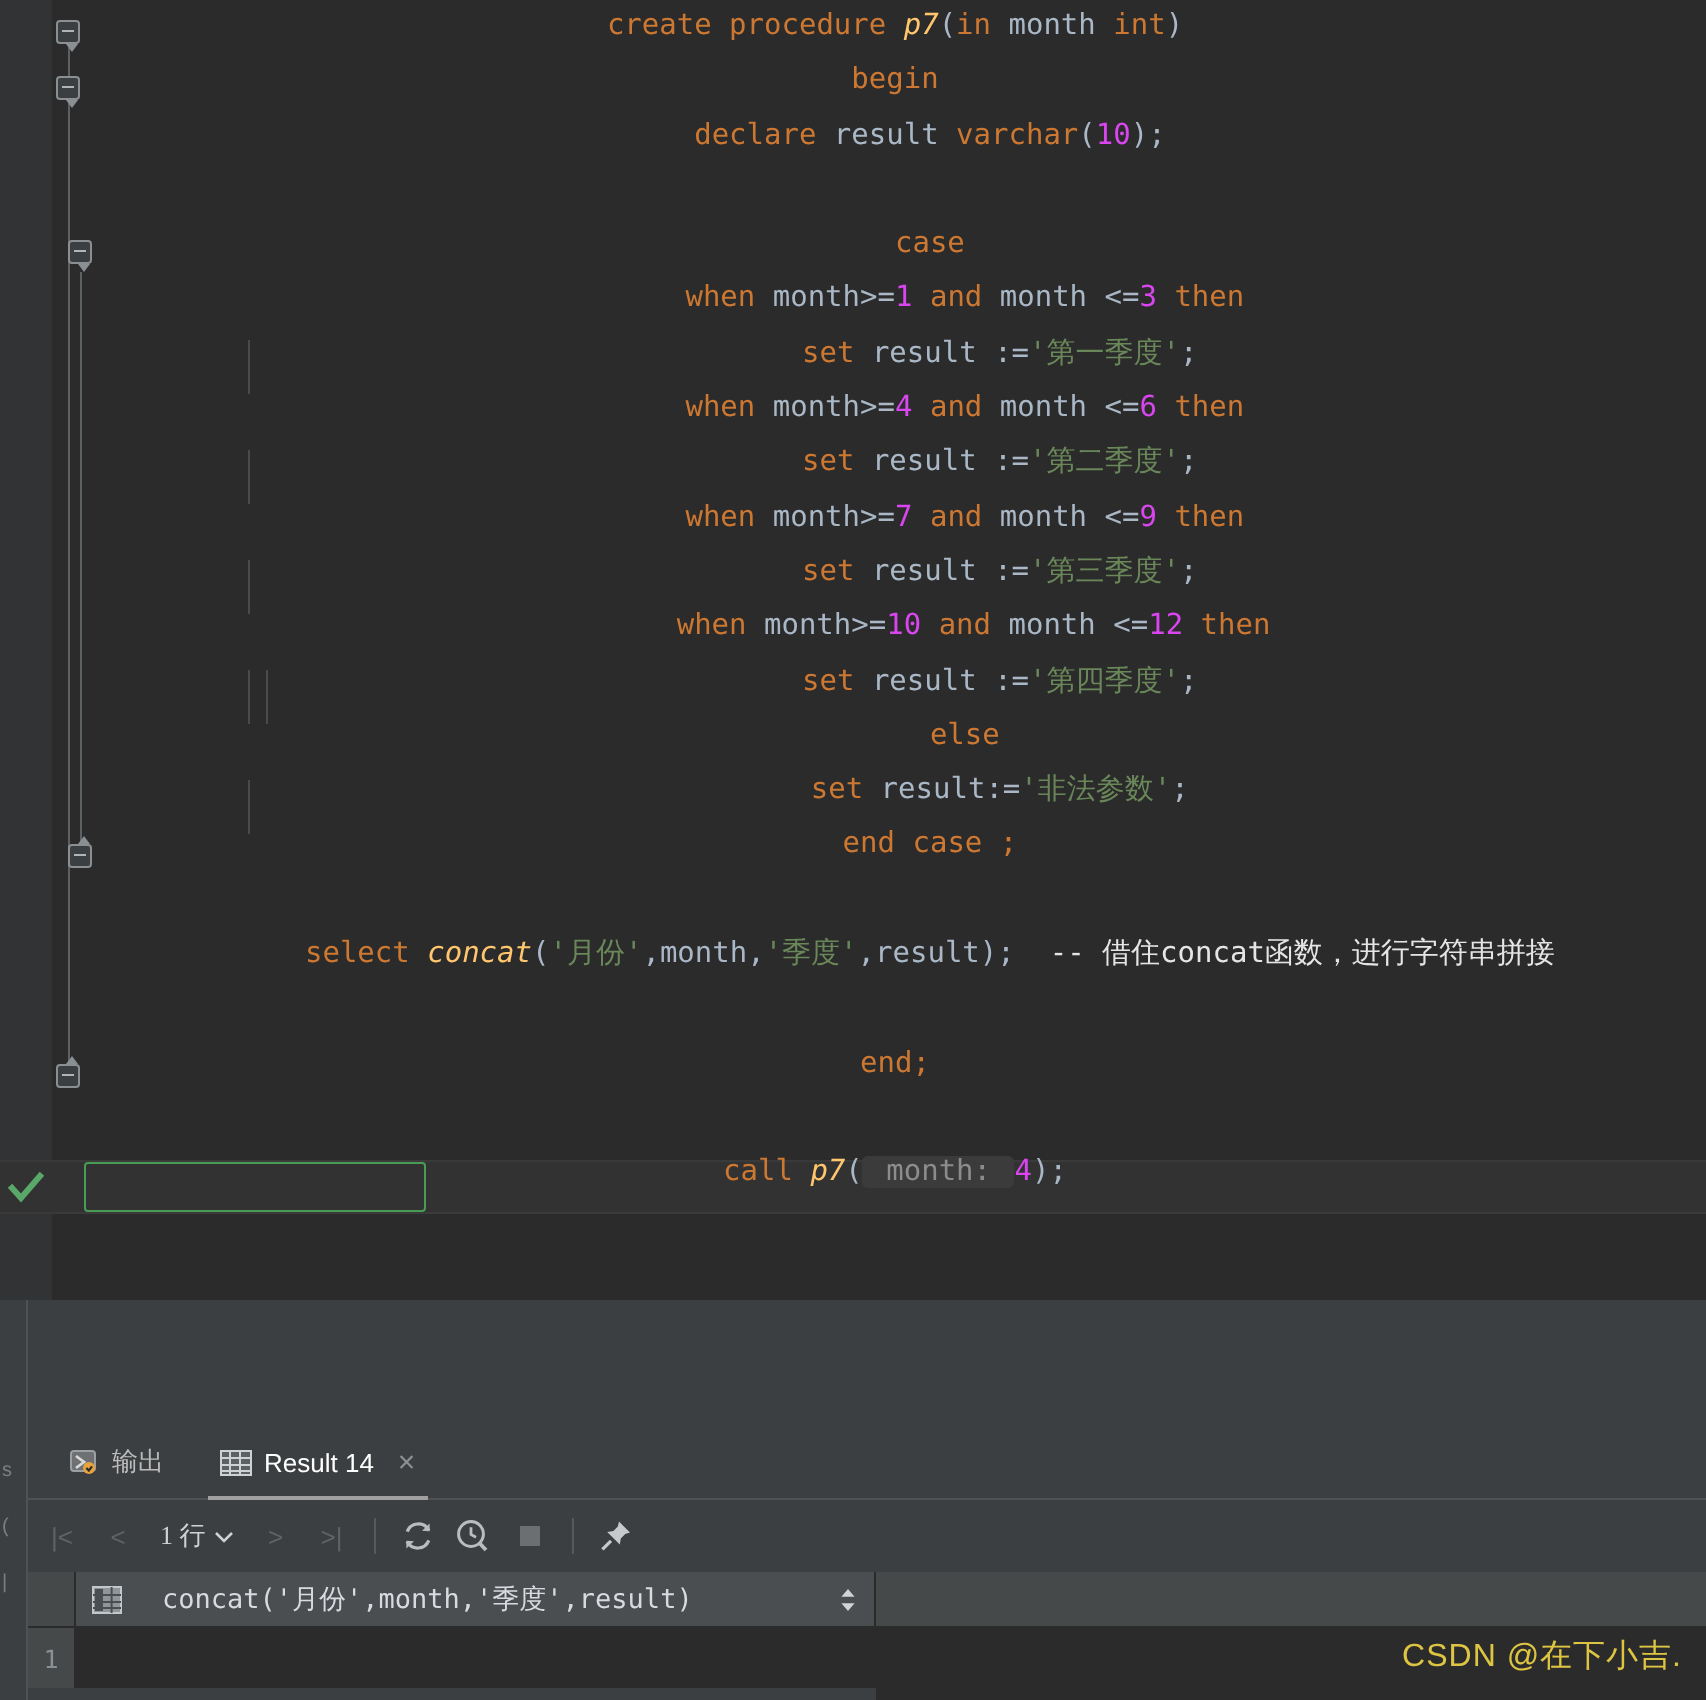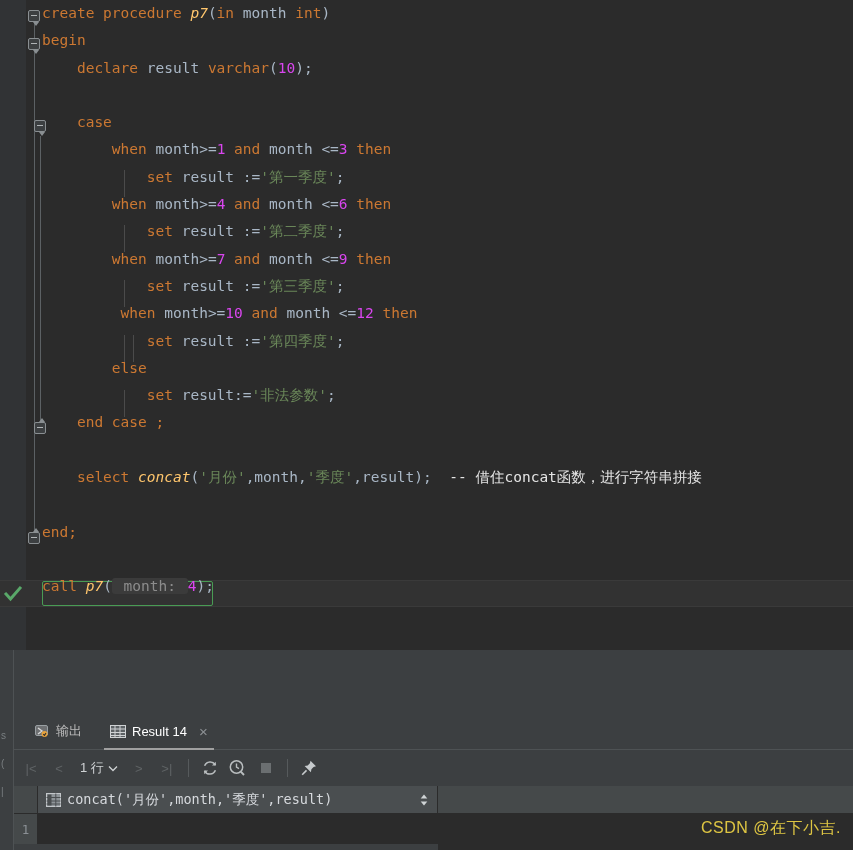--- a/index.html
+++ b/index.html
@@ -8,21 +8,21 @@
     width: 853px; height: 850px;
     background: #2b2b2b;
     font-family: "DejaVu Sans Mono", "Liberation Mono", monospace;
     overflow: hidden;
   }
   #app { position: relative; width: 853px; height: 850px; background: #2b2b2b; }
 
   
   .editor {
     position: absolute; left: 0; top: 0; width: 853px; height: 650px;
-    background: #2b2b2b; overflow: hidden;
+    background: #2b2b2b; overflow: hidden; text-align: center;
   }
   .gutter {
     position: absolute; left: 0; top: 0; width: 26px; height: 650px;
     background: #313335;
   }
   .fold-strip {
     position: absolute; left: 26px; top: 0; width: 16px; height: 650px;
     background: #2b2b2b;
   }
   .fold-line {
@@ -127,38 +127,38 @@
   }
   .tbtn {
     width: 26px; height: 26px; display: flex; align-items: center; justify-content: center;
     color: #a8acae; font-size: 13px; cursor: default;
     font-family: "Liberation Sans", sans-serif;
   }
   .tbtn.disabled { color: #5f6365; }
   .rowsel {
     display: flex; align-items: center; gap: 4px;
     color: #cfd2d4; font-size: 13px; padding: 0 6px; height: 26px;
-    font-family: Liberation Sans, sans-serif;
+    font-family: Liberation Serif, serif;
   }
   .tsep { width: 1px; height: 18px; background: #565a5c; margin: 0 6px; }
 
   .grid {
     position: absolute; left: 14px; top: 786px; width: 839px; height: 64px;
   }
   .grid-header {
     position: absolute; left: 0; top: 0; height: 28px; width: 839px;
     background: #3c3f41; border-bottom: 1px solid #2b2b2b;
     display: flex; align-items: stretch;
   }
   .gh-rownum {
     width: 24px; background: #45494a; border-right: 1px solid #2b2b2b;
   }
   .gh-col {
     width: 400px; background: #4a4e50; border-right: 1px solid #2b2b2b;
-    display: flex; align-items: center; padding: 0 8px; gap: 6px;
+    display: flex; align-items: center; padding: 0 8px; gap: 20px;
     color: #d7dade; font-size: 13.5px;
   }
   .gh-rest { flex: 1; background: #45494a; }
   .grid-row {
     position: absolute; left: 0; top: 28px; height: 30px; width: 839px;
     display: flex; align-items: stretch;
   }
   .gr-num {
     width: 24px; background: #45494a; border-right: 1px solid #2b2b2b;
     color: #8b9095; font-size: 12.5px; display: flex;

